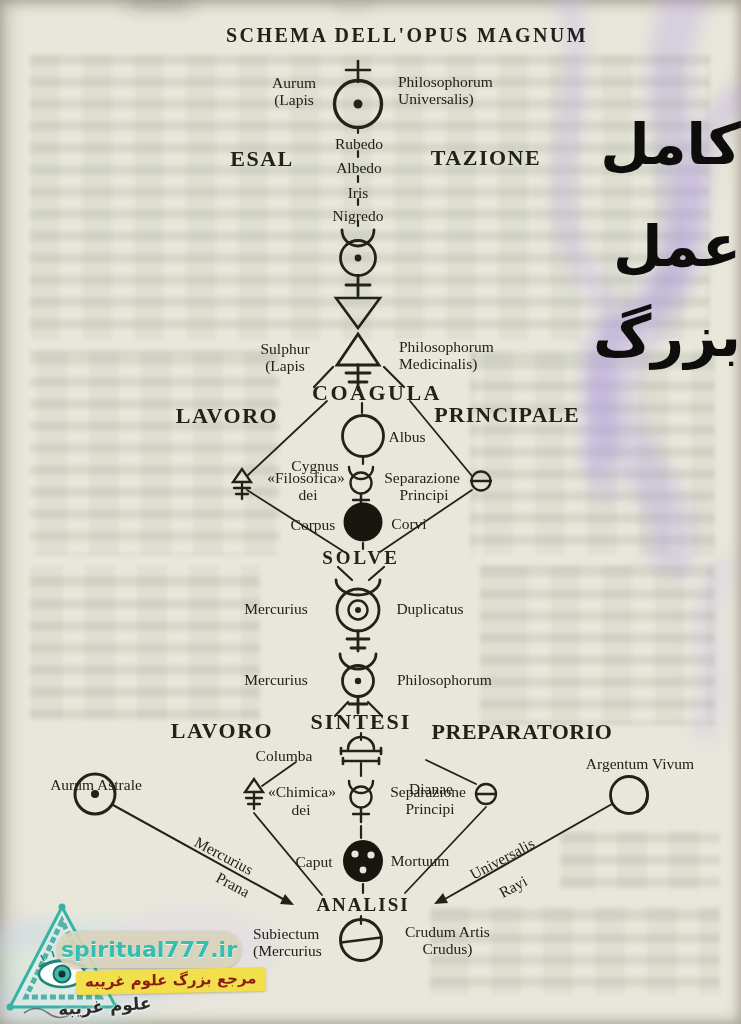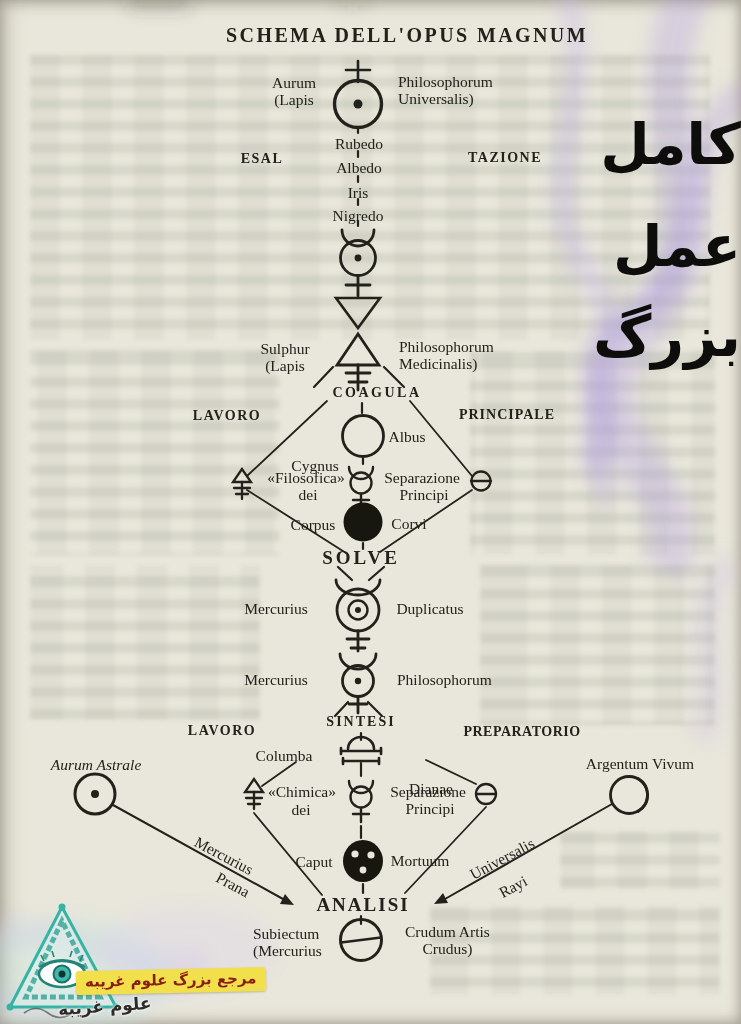--- a/index.html
+++ b/index.html
@@ -15,21 +15,21 @@
     background-image:
       repeating-linear-gradient(180deg, rgba(116,130,110,.20) 0px, rgba(116,130,110,.20) 10px, rgba(0,0,0,0) 10px, rgba(0,0,0,0) 22px),
       repeating-linear-gradient(90deg, rgba(116,130,110,.10) 0px, rgba(116,130,110,.10) 30px, rgba(0,0,0,0) 30px, rgba(0,0,0,0) 52px);
     filter:blur(2px); opacity:.75;
   }
   .lbl{
     position:absolute; white-space:nowrap; color:#23211b;
     font-size:15.5px; line-height:17px;
   }
   .c{transform:translateX(-50%); text-align:center;}
-  .big{font-weight:bold; font-size:14px; letter-spacing:1.5px;}
+  .big{font-weight:bold; font-size:22px; letter-spacing:1.5px;}
   .title{font-weight:bold; font-size:20px; letter-spacing:2.4px;}
   .two span{display:block;}
   .rot{transform:translateX(-50%) rotate(28deg);}
   .rotn{transform:translateX(-50%) rotate(-28deg);}
   .overlay{position:absolute; left:0; top:0;}
   .fa-word{
     position:absolute; right:0; width:170px; text-align:right; direction:rtl;
     font-family:"DejaVu Sans", sans-serif; font-weight:bold; font-size:57px;
     color:#0d0d0c; line-height:88px; letter-spacing:0;
   }
@@ -239,21 +239,21 @@
     <span>(Lapis</span>
   </div>
   <div class="lbl two" style="left:398px;top:73px;">
     <span>Philosophorum</span>
     <span>Universalis)</span>
   </div>
 
   <div class="lbl c" style="left:359px;top:135px;">Rubedo</div>
   <div class="lbl c big" style="left:262px;top:150px;">ESAL</div>
   <div class="lbl c" style="left:359px;top:159px;">Albedo</div>
-  <div class="lbl c big" style="left:486px;top:149px;margin-left:19px;">TAZIONE</div>
+  <div class="lbl c big" style="left:486px;top:149px;">TAZIONE</div>
   <div class="lbl c" style="left:358px;top:184px;">Iris</div>
   <div class="lbl c" style="left:358px;top:207px;">Nigredo</div>
 
   <div class="lbl c two" style="left:285px;top:340px;">
     <span>Sulphur</span>
     <span>(Lapis</span>
   </div>
   <div class="lbl two" style="left:399px;top:338px;">
     <span>Philosophorum</span>
     <span>Medicinalis)</span>
@@ -282,21 +282,21 @@
   <div class="lbl c" style="left:276px;top:671px;">Mercurius</div>
   <div class="lbl" style="left:397px;top:671px;">Philosophorum</div>
 
   <div class="lbl c big" style="left:361px;top:713px;letter-spacing:2px;">SINTESI</div>
   <div class="lbl c big" style="left:222px;top:722px;">LAVORO</div>
   <div class="lbl c big" style="left:522px;top:723px;letter-spacing:0.5px;">PREPARATORIO</div>
 
   <div class="lbl c" style="left:284px;top:747px;">Columba</div>
   <div class="lbl c" style="left:431px;top:744px;margin-top:36px;">Dianae</div>
 
-  <div class="lbl c" style="left:96px;top:756px;font-style:italic;">Aurum Astrale</div>
+  <div class="lbl c" style="left:96px;top:776px;">Aurum Astrale</div>
   <div class="lbl c" style="left:640px;top:755px;">Argentum Vivum</div>
 
   <div class="lbl c" style="left:302px;top:783px;">«Chimica»</div>
   <div class="lbl c" style="left:301px;top:801px;">dei</div>
   <div class="lbl c" style="left:428px;top:783px;">Separazione</div>
   <div class="lbl c" style="left:430px;top:800px;">Principi</div>
 
   <div class="lbl rot" style="position:absolute;left:224px;top:847px;font-size:15.5px;">Mercurius</div>
   <div class="lbl rot" style="position:absolute;left:233px;top:876px;font-size:15.5px;">Prana</div>
   <div class="lbl rotn" style="position:absolute;left:502px;top:850px;font-size:15.5px;">Universalis</div>
@@ -327,16 +327,19 @@
     <circle cx="6" cy="106" r="3.5" fill="#35b3a4"></circle>
     <circle cx="112" cy="106" r="3.5" fill="#35b3a4"></circle>
     <ellipse cx="58" cy="73" rx="23" ry="13" fill="#ffffff" stroke="#23857a" stroke-width="2.5"></ellipse>
     <circle cx="58" cy="73" r="8.5" fill="#3fb9ad" stroke="#1d6f66" stroke-width="2"></circle>
     <circle cx="58" cy="73" r="3.5" fill="#10332f"></circle>
     <path d="M35,66 Q58,52 81,66" fill="none" stroke="#23857a" stroke-width="2"></path>
     <path d="M40,60 L37,54 M50,56 L48,50 M66,56 L68,50 M76,60 L79,54" stroke="#23857a" stroke-width="1.6"></path>
     <path d="M20,112 q12,-9 24,0 t24,0" fill="none" stroke="#4a4a46" stroke-width="1.6" opacity="0.7"></path>
   </svg>
 
+  <div class="wm-pill">
+    <span class="wm-site">spiritual777.ir</span>
+  </div>
   <div class="wm-tag">مرجع بزرگ علوم غریبه</div>
   <div class="wm-logo-text">علوم غریبه</div>
 
 </div>
 
 </body></html>

